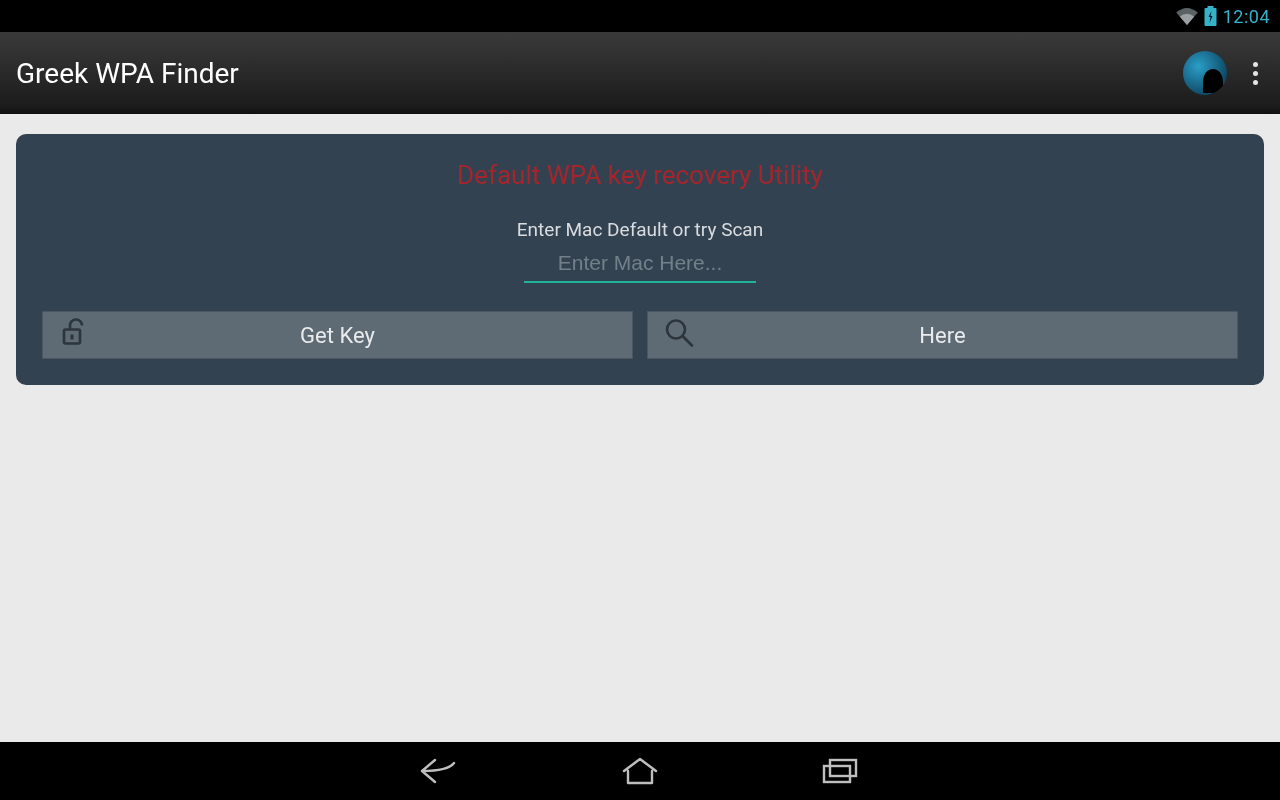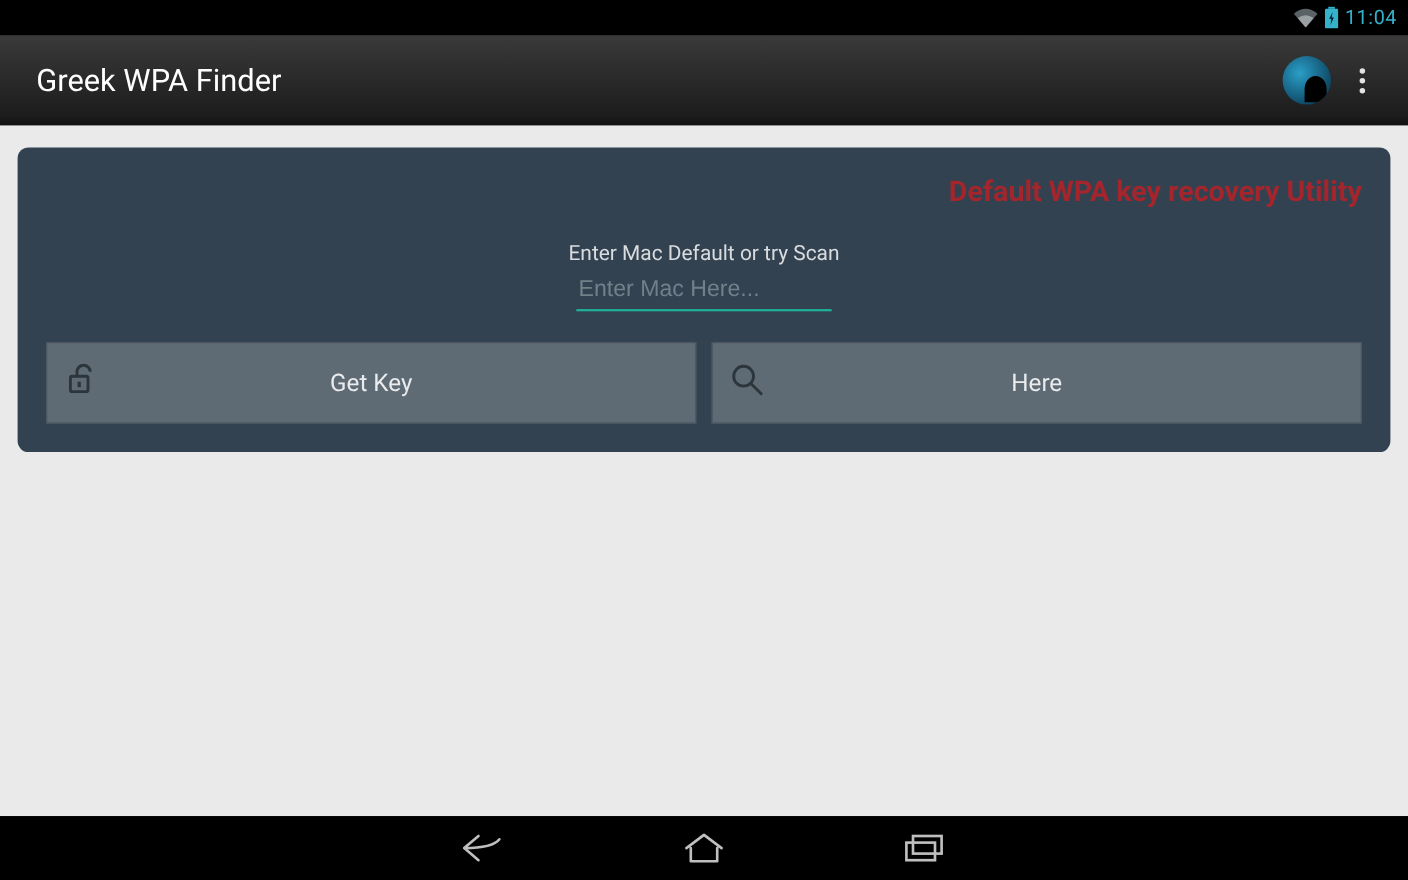--- a/index.html
+++ b/index.html
@@ -4,38 +4,38 @@
 <style>
   * { margin:0; padding:0; box-sizing:border-box; }
   html,body { width:1280px; height:800px; font-family:Roboto,"Helvetica Neue",Arial,sans-serif; background:#000; overflow:hidden; }
 
   
   .status-bar { height:32px; background:#000; display:flex; align-items:center; justify-content:flex-end; padding:0 10px; gap:6px; color:#35b1c9; font-size:18px; }
   .status-bar svg { display:block; }
   .clock { color:#35b1c9; font-size:18px; letter-spacing:0.5px; }
 
   
-  .app-bar { height:82px; background:linear-gradient(to bottom,#3a3a3a 0%,#1c1c1c 90%,#111 100%); display:flex; align-items:center; padding:0 33px; }
+  .app-bar { height:82px; background:linear-gradient(to bottom,#3a3a3a 0%,#1c1c1c 90%,#111 100%); display:flex; align-items:center; padding:0 16px; }
   .app-title { color:#fff; font-size:28px; font-weight:400; flex:1; }
   .app-actions { display:flex; align-items:center; gap:20px; }
   .app-logo { width:44px; height:44px; border-radius:50%; background:radial-gradient(circle at 35% 35%,#2a9ec7 0%,#0a3a55 85%); position:relative; overflow:hidden; }
   .app-logo::after { content:""; position:absolute; right:4px; bottom:2px; width:20px; height:24px; background:#000; border-radius:50% 50% 0 0; }
   .overflow { display:flex; flex-direction:column; gap:4px; padding:6px; cursor:pointer; }
   .overflow span { width:5px; height:5px; background:#e4e4e4; border-radius:50%; }
 
   
   .content { height:calc(100% - 32px - 82px - 58px); background:#eaeaea; padding:20px 16px 0 16px; }
   .card { background:#334251; border-radius:10px; padding:26px 26px 26px 26px; }
-  .card-title { text-align:right; color:#a4252c; font-size:26px; font-weight:700; margin-bottom:28px; }
+  .card-title { text-align:center; color:#a4252c; font-size:26px; font-weight:400; margin-bottom:28px; }
   .prompt { text-align:center; color:#d9dcdf; font-size:19px; margin-bottom:6px; }
   .input-wrap { display:flex; justify-content:center; margin-bottom:28px; }
-  .mac-input { width:232px; background:transparent; border:none; border-bottom:2px solid #1fb39a; outline:none; font-size:21px; color:#7dd3fc; padding:4px 2px 6px; text-align:left; }
+  .mac-input { width:232px; background:transparent; border:none; border-bottom:2px solid #1fb39a; outline:none; font-size:21px; color:#7dd3fc; padding:4px 2px 6px; text-align:center; }
   .mac-input::placeholder { color:#728089; }
   .btn-row { display:flex; gap:14px; }
-  .btn { flex:1; height:74px; background:#5e6a74; border:1px solid #4c5660; display:flex; align-items:center; color:#e9ebed; font-size:22px; cursor:pointer; position:relative; }
+  .btn { flex:1; height:48px; background:#5e6a74; border:1px solid #4c5660; display:flex; align-items:center; color:#e9ebed; font-size:22px; cursor:pointer; position:relative; }
   .btn .icon { position:absolute; left:14px; top:50%; transform:translateY(-50%); }
   .btn .label { flex:1; text-align:center; }
 
   
   .nav-bar { height:58px; background:#000; display:flex; align-items:center; justify-content:center; gap:140px; }
   .nav-btn { width:60px; height:40px; display:flex; align-items:center; justify-content:center; cursor:pointer; }
 </style>
 </head>
 <body>
 
@@ -46,21 +46,21 @@
         <path d="M12 20 L4 10.5 Q12 4.5 20 10.5 Z" fill="#9aa0a3"></path>
       </svg>
   </span>
   <span>
     <svg width="13" height="20" viewBox="0 0 12 20">
         <rect x="3" y="0" width="6" height="2" fill="#35b1c9"></rect>
         <rect x="0" y="2" width="12" height="18" rx="1" fill="#35b1c9"></rect>
         <path d="M7 5 L4 11 L6 11 L5 17 L8 10 L6 10 Z" fill="#012"></path>
       </svg>
   </span>
-  <span class="clock">11:04</span>
+  <span class="clock">12:04</span>
 </div>
 
 <div class="app-bar">
   <div class="app-title">Greek WPA Finder</div>
   <div class="app-actions">
     <div class="app-logo"></div>
     <div class="overflow">
       <span></span>
         <span></span>
         <span></span>

